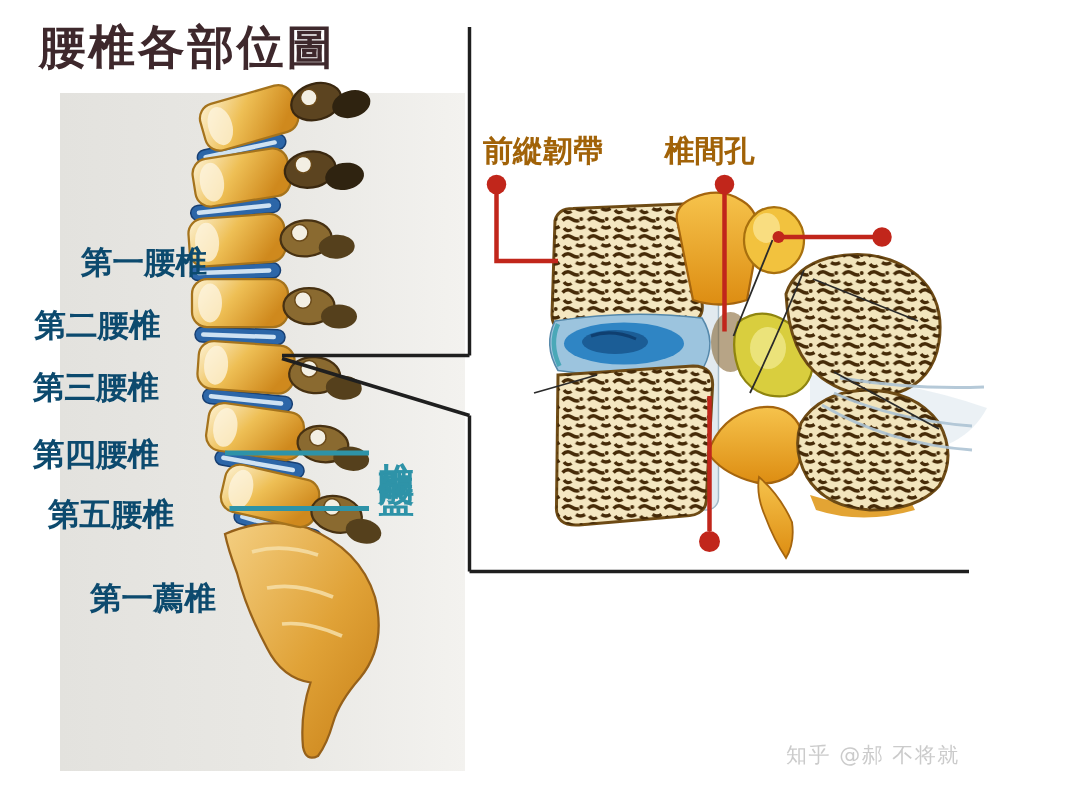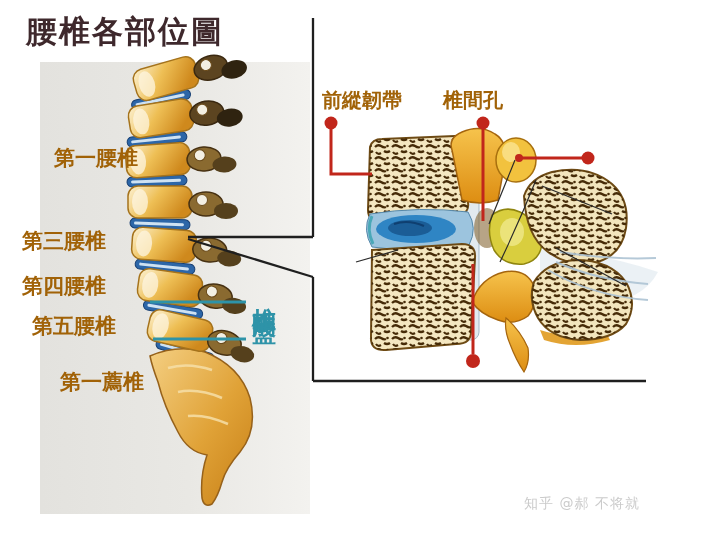--- a/index.html
+++ b/index.html
@@ -11,21 +11,21 @@
   .gray-panel{
     position:absolute;left:40px;top:62px;width:270px;height:452px;
     background:linear-gradient(90deg,#e3e2de 0%,#e9e8e4 55%,#f3f2ef 100%);
   }
   .art{position:absolute;left:0;top:0;width:711px;height:537px;}
   .lbl{position:absolute;font-weight:bold;white-space:nowrap;}
   .title{
     position:absolute;left:26px;top:11px;
     font-size:31px;font-weight:bold;color:#3e282c;letter-spacing:2px;
   }
-  .red{color:#a16207;font-size:21px;}
+  .red{color:#0c4a6e;font-size:21px;margin-top:17px;}
   .red-sm{color:#a16207;font-size:20px;}
   .disc-lbl{
     position:absolute;left:248px;top:288px;
     writing-mode:vertical-rl;text-orientation:upright;
     color:#2e93a8;font-size:24px;font-weight:bold;letter-spacing:6px;
   }
   .watermark{
     position:absolute;left:524px;top:495px;
     color:#cbcbcb;font-size:14px;letter-spacing:1px;font-weight:normal;
   }
@@ -239,20 +239,21 @@
       <g>
         <path d="M473,264 L473,354"></path>
           <circle cx="473" cy="361" r="7" fill="#c1261b" stroke="none"></circle>
       </g>
     </g>
   </svg>
 
   <div class="title">腰椎各部位圖</div>
 
   <div class="lbl red" style="left:54px;top:144px;">第一腰椎</div>
+  <div class="lbl red" style="left:23px;top:186px;">第二腰椎</div>
   <div class="lbl red" style="left:22px;top:227px;">第三腰椎</div>
   <div class="lbl red" style="left:22px;top:272px;">第四腰椎</div>
   <div class="lbl red" style="left:32px;top:312px;text-align:right;">第五腰椎</div>
   <div class="lbl red" style="left:60px;top:368px;">第一薦椎</div>
 
   <div class="disc-lbl">椎間盤</div>
 
   <div class="lbl red-sm" style="left:322px;top:87px;">前縱韌帶</div>
   <div class="lbl red-sm" style="left:443px;top:87px;text-align:right;">椎間孔</div>
 

